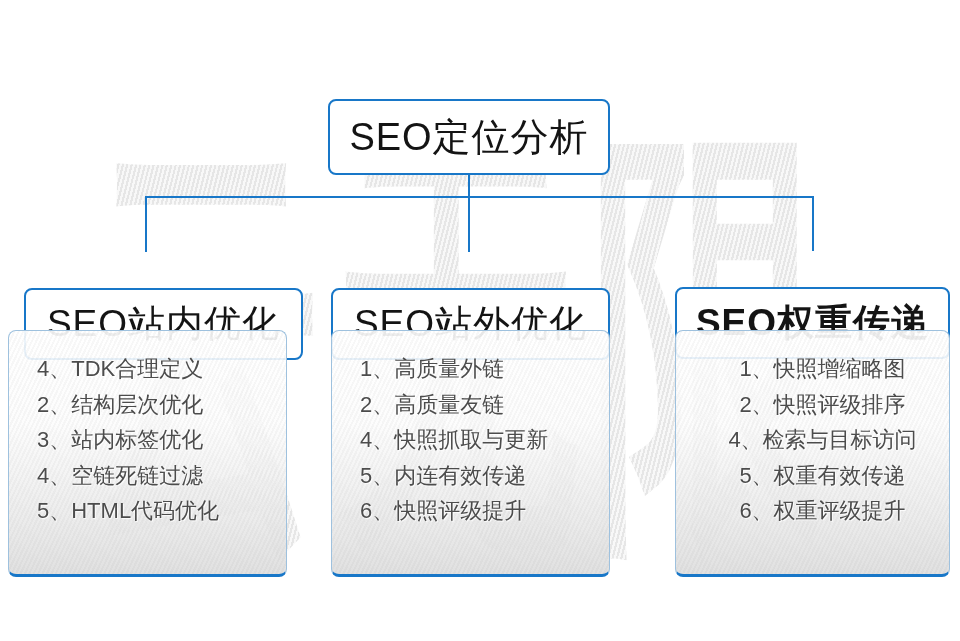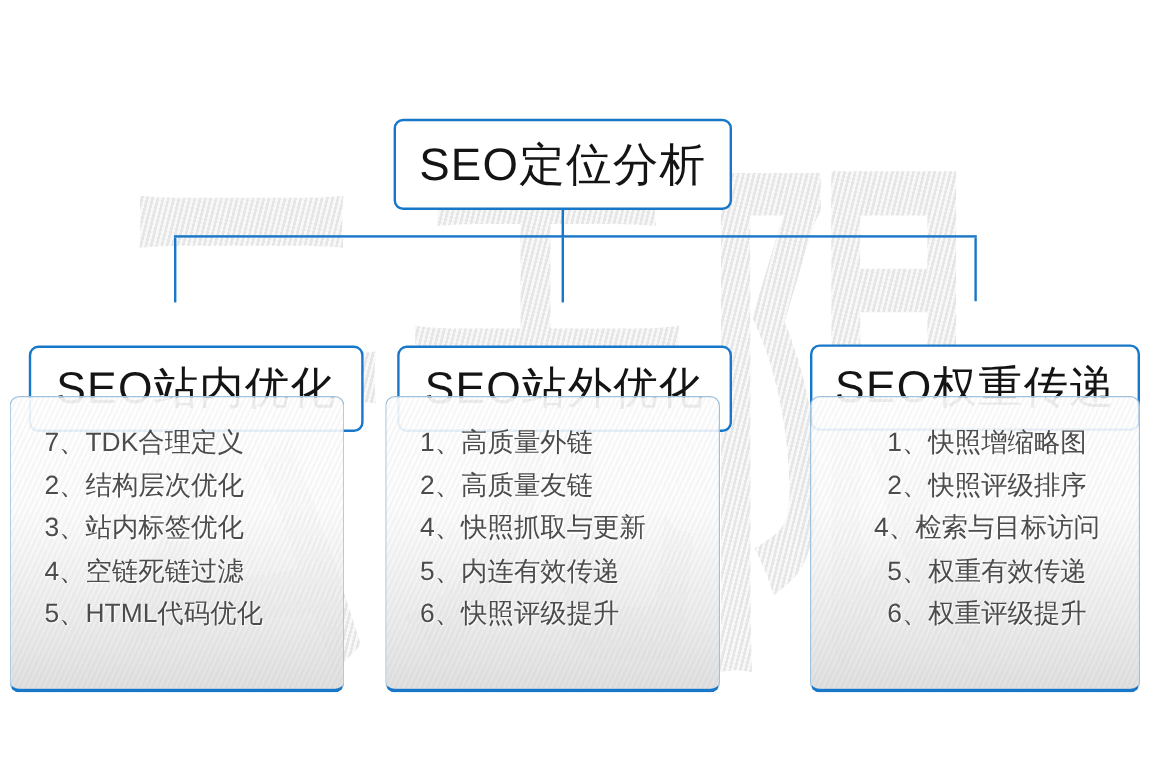--- a/index.html
+++ b/index.html
@@ -29,32 +29,32 @@
   
   .node{
     position:absolute;background:#ffffff;border:2px solid #1877c8;border-radius:8px;
     display:flex;align-items:center;justify-content:center;
     color:#141414;z-index:2;box-sizing:border-box;letter-spacing:1px;margin-top:36px;
   }
   #root-node{left:328px;top:63px;width:282px;height:76px;font-size:38px;}
   .branch-head{font-size:37px;height:72px;}
   #head-1{left:24px;  top:252px;width:279px;}
   #head-2{left:331px;top:252px;width:279px;}
-  #head-3{left:675px;top:251px;width:275px;}
+  #head-3{left:675px;top:251px;width:275px;font-weight:bold;}
   
   .list-box{
     position:absolute;top:330px;height:247px;z-index:2;box-sizing:border-box;
     border:1px solid #9ec1de;border-bottom:3px solid #1877c8;border-radius:8px;
     background:
       repeating-linear-gradient(115deg,rgba(110,110,110,0.05) 0 2px,rgba(255,255,255,0) 2px 4px),
       linear-gradient(180deg,rgba(255,255,255,0.93) 0%,rgba(252,252,252,0.82) 38%,rgba(233,233,233,0.88) 78%,rgba(222,222,222,0.92) 100%);
     padding:20px 8px 0 28px;
   }
   #list-1{left:8px;  width:279px;}
-  #list-2{left:321px;width:279px;}
+  #list-2{left:331px;width:279px;}
   #list-3{left:675px;width:275px;text-align:center;}
   .li{
     font-size:22px;line-height:35.5px;color:#4c4c4c;white-space:nowrap;
     text-shadow:1px 1px 1px rgba(255,255,255,0.95), -1px 0 1px rgba(255,255,255,0.5);
   }
 </style>
 </head>
 <body>
 
 <div id="stage">
@@ -72,21 +72,21 @@
   <div class="conn" id="conn-d3"></div>
 
   <div class="node" id="root-node">
     <span>SEO定位分析</span>
   </div>
 
   <div class="node branch-head" id="head-1">
     <span>SEO站内优化</span>
   </div>
   <div class="list-box" id="list-1">
-    <div class="li">7、TDK合理定义</div>
+    <div class="li">4、TDK合理定义</div>
     <div class="li">2、结构层次优化</div>
     <div class="li">3、站内标签优化</div>
     <div class="li">4、空链死链过滤</div>
     <div class="li">5、HTML代码优化</div>
   </div>
 
   <div class="node branch-head" id="head-2">
     <span>SEO站外优化</span>
   </div>
   <div class="list-box" id="list-2">

